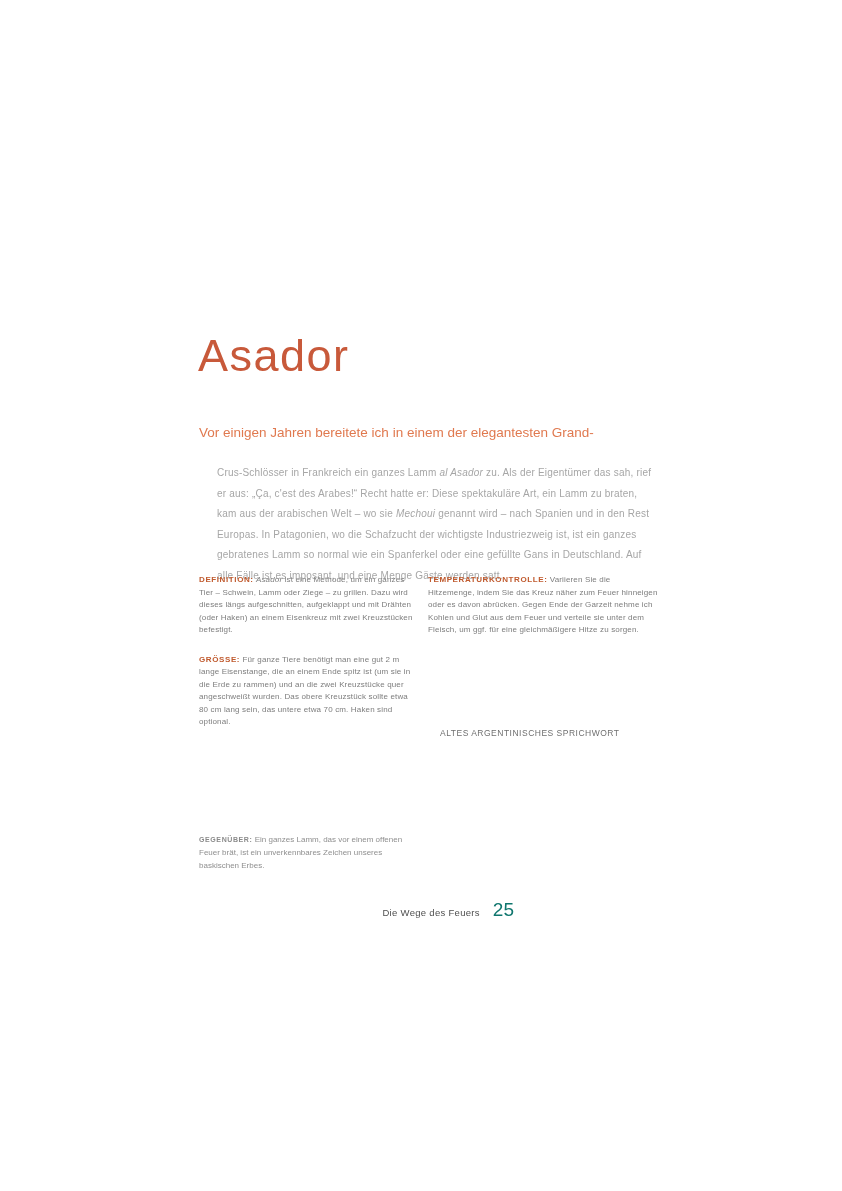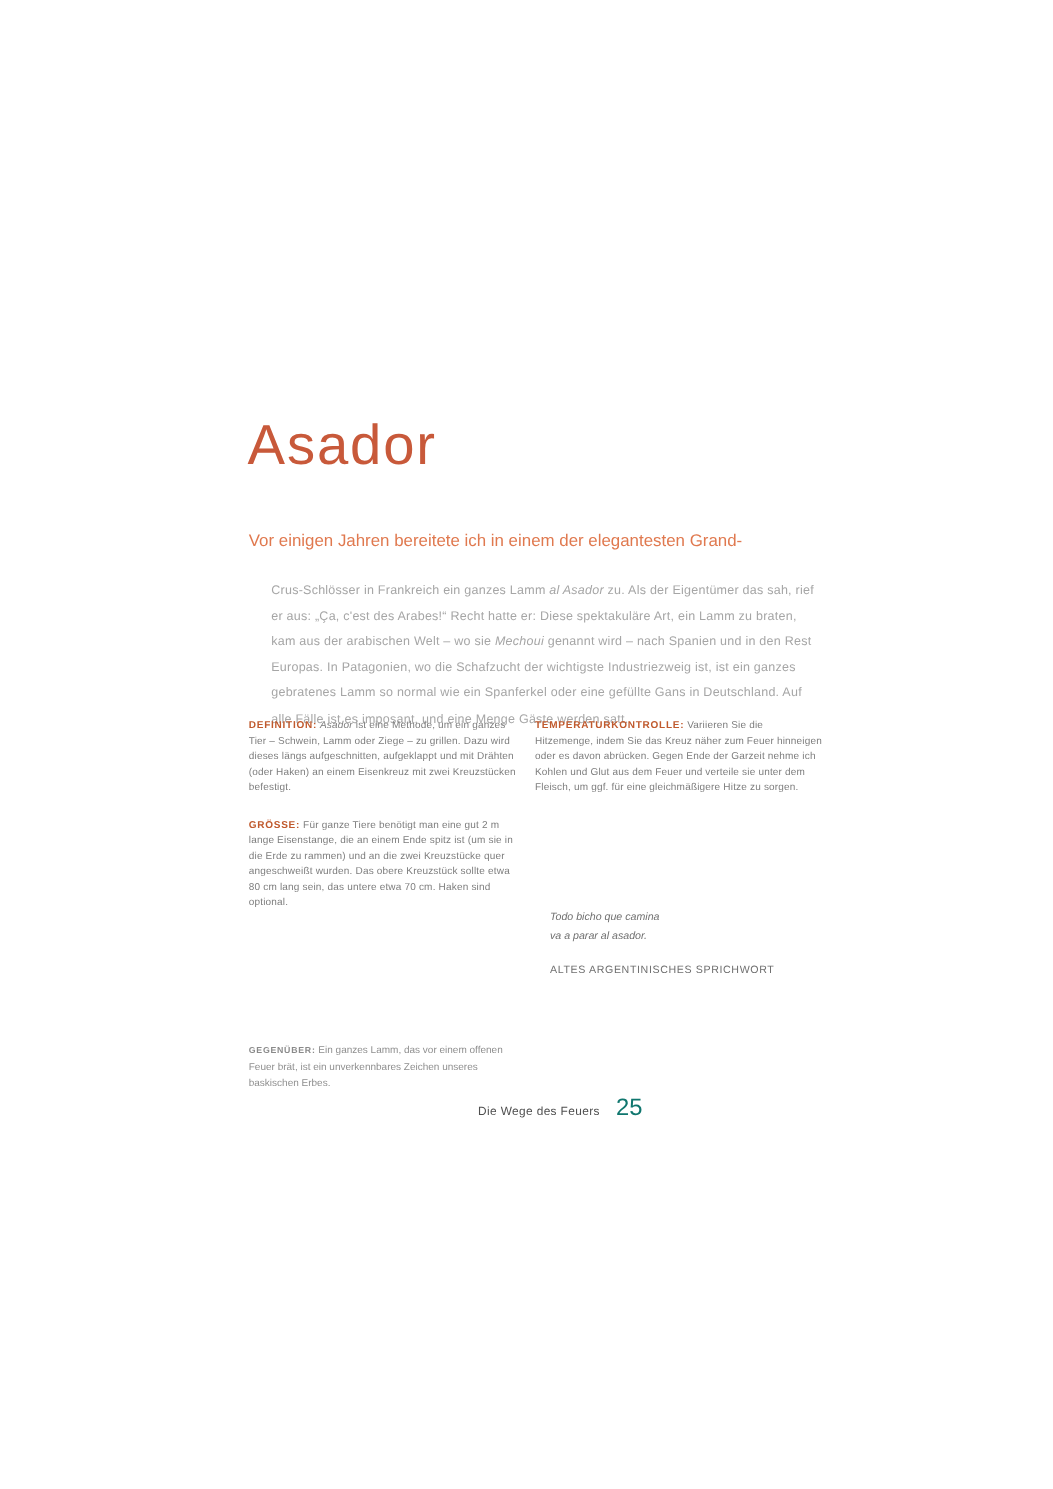--- a/index.html
+++ b/index.html
@@ -108,21 +108,21 @@
   }
   .caption-label {
     font-weight: bold;
     font-size: 7px;
     letter-spacing: 0.6px;
     color: #8a8a8a;
   }
 
   .footer {
     position: absolute;
-    top: 876px;
+    top: 899px;
     right: 164px;
     display: flex;
     align-items: baseline;
     gap: 13px;
   }
   .book-title {
     font-size: 9.5px;
     letter-spacing: 0.3px;
     color: #4f4f4f;
   }
@@ -151,22 +151,20 @@
     </div>
 
     <div class="col col-right">
 
       <p class="note"><span class="note-label">TEMPERATURKONTROLLE:</span><span><span> Variieren Sie die Hitzemenge, indem Sie das Kreuz näher zum Feuer hinneigen oder es davon abrücken. Gegen Ende der Garzeit nehme ich Kohlen und Glut aus dem Feuer und verteile sie unter dem Fleisch, um ggf. für eine gleichmäßigere Hitze zu sorgen.</span></span></p>
     </div>
 
   </div>
 
   <div class="quote">
-    <p class="quote-es">Todo bicho que camina
-va a parar al asador.</p>
     <p class="quote-attr">ALTES ARGENTINISCHES SPRICHWORT</p>
   </div>
 
   <p class="caption"><span class="caption-label">GEGENÜBER:</span><span> Ein ganzes Lamm, das vor einem offenen Feuer brät, ist ein unverkennbares Zeichen unseres baskischen Erbes.</span></p>
 
   <div class="footer">
     <span class="book-title">Die Wege des Feuers</span>
     <span class="page-number">25</span>
   </div>
 

